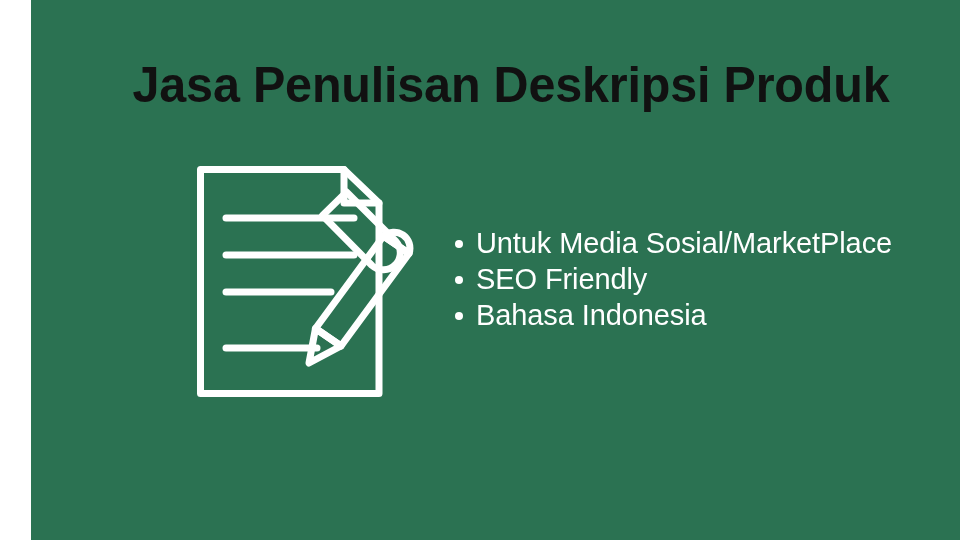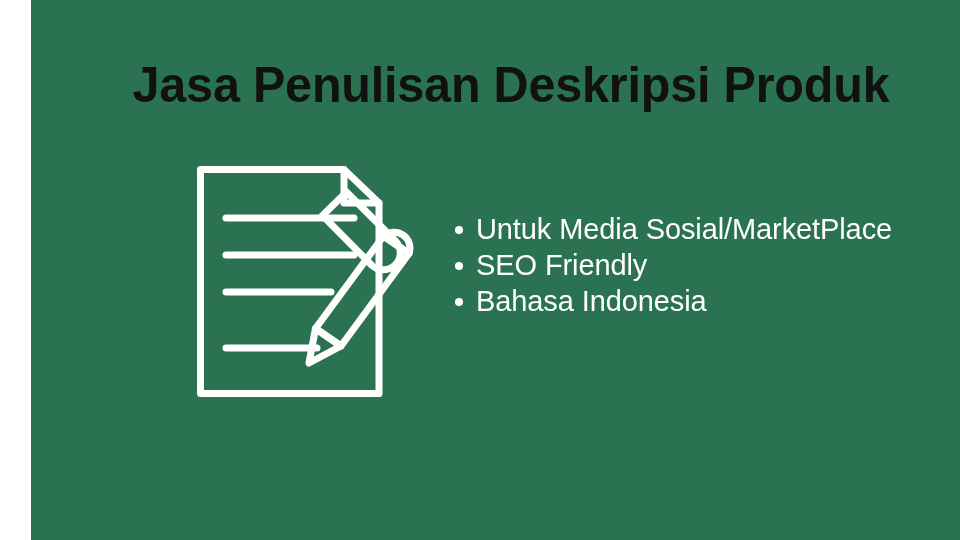--- a/index.html
+++ b/index.html
@@ -47,21 +47,21 @@
   }
   #icon-wrap svg {
     display: block;
     width: 250px;
     height: 260px;
   }
   
   #bullets {
     position: absolute;
     left: 415px;
-    top: 212px;
+    top: 226px;
     width: 480px;
   }
   .bullet-row {
     position: relative;
     display: flex;
     align-items: flex-start;
     height: 36px;
   }
   .bullet-dot {
     position: relative;

